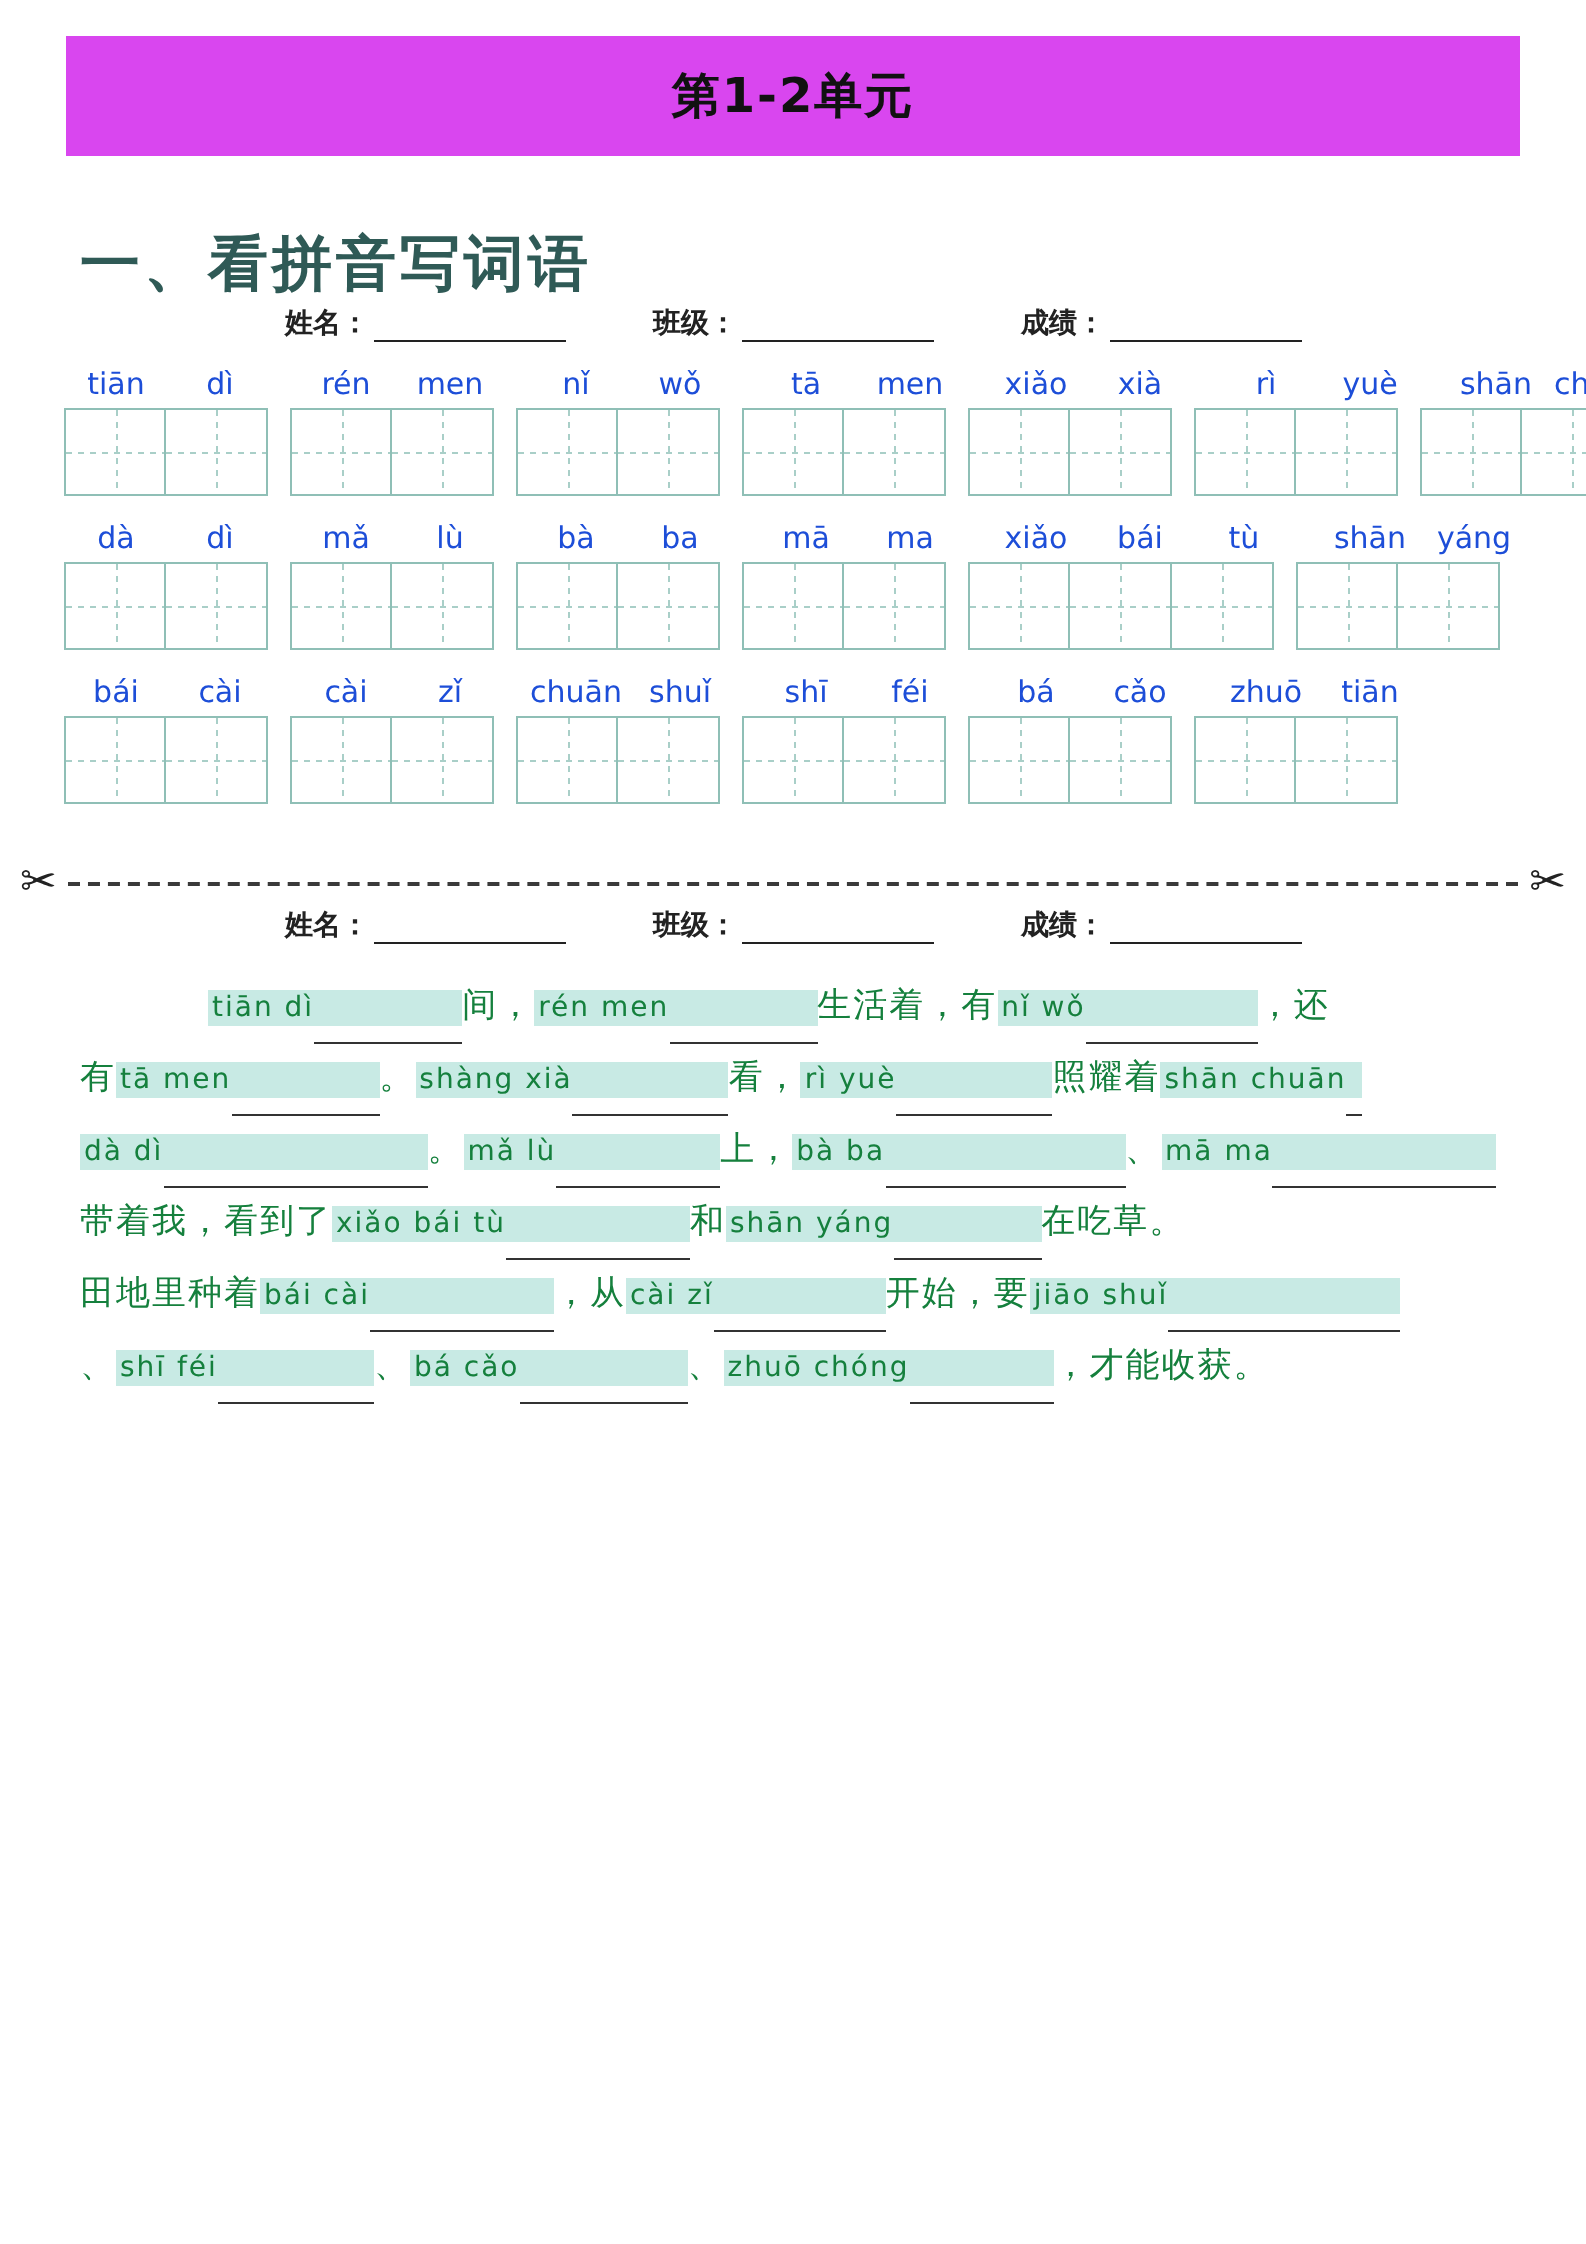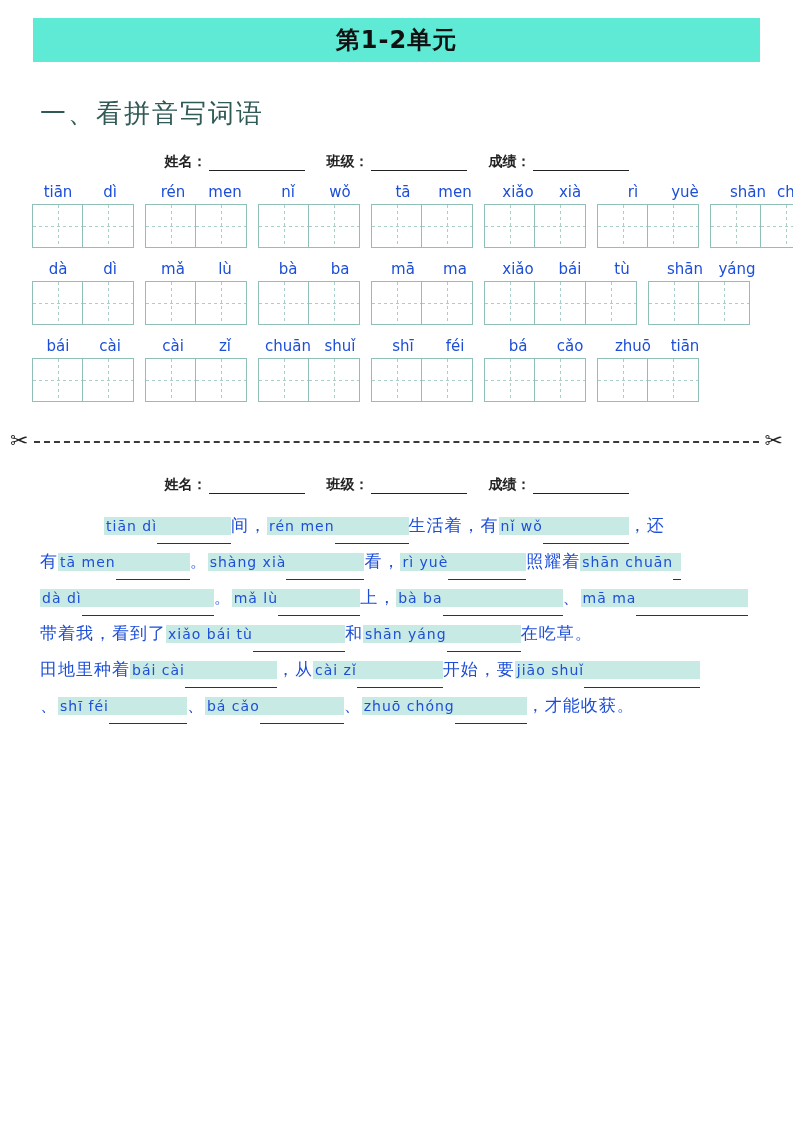--- a/index.html
+++ b/index.html
@@ -27,50 +27,49 @@
     display: inline-block;
     white-space: nowrap;
   }
   .main-title .hl {
     background: #f2e3e3;
     padding: 0 1px;
   }
   .subtitle-bar {
     margin: 18px auto 0 auto;
     width: 727px;
-    height: 44px;
-    background: #5eead4;
+    height: 60px;
+    background: #d946ef;
     display: flex;
     align-items: center;
     justify-content: center;
   }
   .subtitle-bar span {
     font-family: "DejaVu Sans", sans-serif;
     font-size: 24px;
     font-weight: bold;
     color: #111;
     letter-spacing: 1px;
   }
 
   
   .section-head {
     margin: 34px 0 0 40px;
     font-family: "DejaVu Serif", serif;
-    font-size: 26px;
-    font-weight: normal;
+    font-size: 30px;
+    font-weight: bold;
     color: #2f5a56;
     letter-spacing: 2px;
   }
 
   
   .info-line {
-    margin-top: 22px;
     display: flex;
     justify-content: center;
-    gap: 22px;
+    gap: 44px;
     font-family: "DejaVu Serif", serif;
     font-size: 14px;
     font-weight: bold;
     color: #222;
   }
   .info-item { display: flex; align-items: flex-end; }
   .info-item .lbl { white-space: nowrap; }
   .info-item .blank {
     display: inline-block;
     width: 96px;
@@ -148,21 +147,21 @@
   }
   .scissor.left { left: 10px; }
   .scissor.right { right: 10px; }
 
   
   .para {
     margin: 14px 40px 0 40px;
     font-family: "DejaVu Serif", serif;
     font-size: 17px;
     line-height: 34px;
-    color: #1d4ed8;
+    color: #15803d;
     letter-spacing: 1px;
     text-align: left;
   }
   .para .indent { display: inline-block; width: 64px; }
   .pyfill {
     background: #c8eae4;
     font-family: "DejaVu Sans", sans-serif;
     font-size: 14px;
     padding: 1px 0 1px 2px;
     white-space: nowrap;

